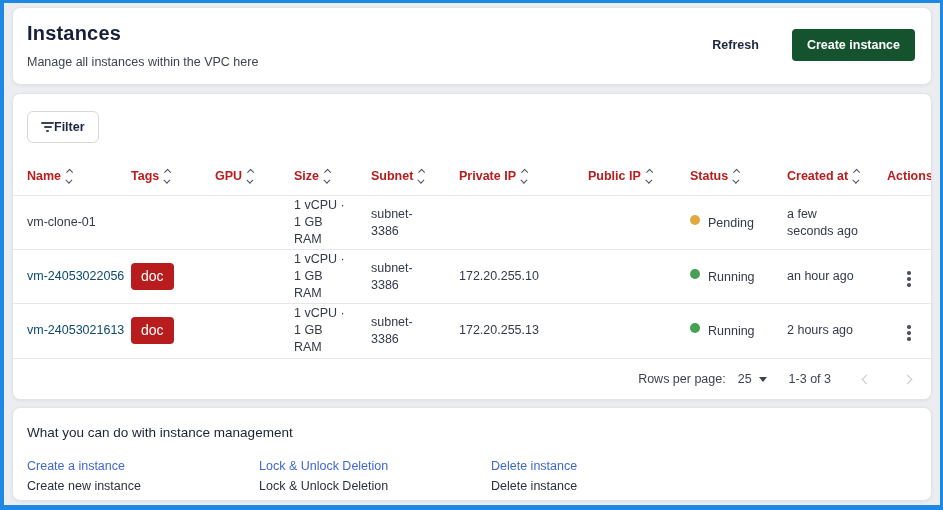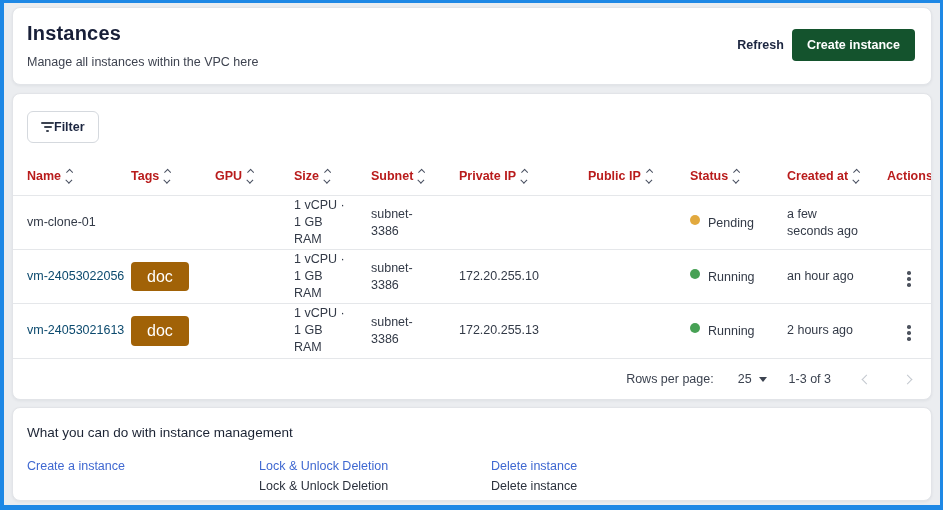--- a/index.html
+++ b/index.html
@@ -21,21 +21,21 @@
   
   .header-card {
     margin-top: 4px;
     height: 78px;
     display: flex;
     justify-content: space-between;
     padding: 14px 16px 0 14px;
   }
   .page-title { font-size: 20px; font-weight: 700; color: #181f38; letter-spacing: .2px; }
   .page-subtitle { font-size: 12.5px; color: #3e4350; margin-top: 10px; }
-  .toolbar { display: flex; align-items: center; gap: 8px; margin-top: 7px; align-self: flex-start; justify-content: flex-end; }
+  .toolbar { display: flex; align-items: center; gap: 33px; margin-top: 7px; align-self: flex-start; justify-content: flex-end; }
   .refresh-btn {
     background: none; border: none; font-family: inherit;
     font-size: 12.5px; font-weight: 700; color: #1c2640; cursor: pointer;
   }
   .create-btn {
     background: #14532d; color: #fff; border: none; border-radius: 4px;
     font-family: inherit; font-size: 12.5px; font-weight: 700;
     padding: 9px 15px; cursor: pointer;
   }
   
@@ -64,38 +64,38 @@
   .sort .up { transform: rotate(-45deg); }
   .sort .dn { transform: rotate(135deg); }
   tbody tr { border-top: 1px solid #e5e7ea; height: 54px; }
   td { font-size: 12.5px; color: #333a47; vertical-align: middle; line-height: 1.35; }
   .cell-name { max-width: 82px; }
   .cell-size { max-width: 52px; }
   .cell-subnet { max-width: 50px; }
   .cell-created { max-width: 74px; }
   .name-link { color: #0c4a6e; text-decoration: none; cursor: pointer; }
   .tag-badge {
-    display: inline-block; background: #a16207; color: #fff;
-    font-size: 16px; font-weight: 500; padding: 4px 16px; border-radius: 4px;
+    display: inline-block; background: #b91c1c; color: #fff;
+    font-size: 14px; font-weight: 500; padding: 4px 10px; border-radius: 4px;
   }
   .status-wrap { display: inline-flex; align-items: flex-start; gap: 8px; }
   .status-dot { width: 10px; height: 10px; border-radius: 50%; }
   .kebab {
     display: inline-flex; flex-direction: column; gap: 2.5px; align-items: center;
     background: none; border: none; cursor: pointer; padding: 4px 6px;
   }
   .kebab i { display: block; width: 3.5px; height: 3.5px; border-radius: 50%; background: #4d535e; }
   td.actions-cell { text-align: center; }
 
   .pagination {
     border-top: 1px solid #e5e7ea; height: 42px;
     display: flex; align-items: center; justify-content: flex-end;
     gap: 22px; padding-right: 18px; font-size: 12.5px; color: #3c4350;
   }
-  .rpp { display: inline-flex; align-items: center; gap: 24px; }
+  .rpp { display: inline-flex; align-items: center; gap: 12px; }
   .rpp-select { display: inline-flex; align-items: center; gap: 7px; cursor: pointer; }
   .caret-down { width: 0; height: 0; border-left: 4.5px solid transparent; border-right: 4.5px solid transparent; border-top: 5px solid #3c4350; }
   .pager { display: inline-flex; gap: 30px; margin-left: 8px; }
   .page-chevron { background: none; border: none; padding: 2px; cursor: default; }
   .page-chevron i { display: block; width: 7px; height: 7px; border: solid #c3c8cf; border-width: 1.8px 1.8px 0 0; }
   .page-chevron .left { transform: rotate(-135deg); }
   .page-chevron .right { transform: rotate(45deg); }
 
   
   .footer-card { margin-top: 7px; height: 94px; padding: 17px 16px 0 14px; }
@@ -304,17 +304,17 @@
       <button class="page-chevron">
           <i class="right"></i>
         </button>
     </span>
   </div>
 </div>
 
 <div class="card footer-card">
   <div class="footer-heading">What you can do with instance management</div>
   <div class="footer-grid" id="footer-grid">
-      <div><a class="footer-link">Create a instance</a></div>
+      <div><a class="footer-link">Create a instance</a><div class="footer-desc">Create new instance</div></div>
       <div><a class="footer-link">Lock &amp; Unlock Deletion</a><div class="footer-desc">Lock &amp; Unlock Deletion</div></div>
       <div><a class="footer-link">Delete instance</a><div class="footer-desc">Delete instance</div></div>
     </div>
 </div>
 
 </body></html>

